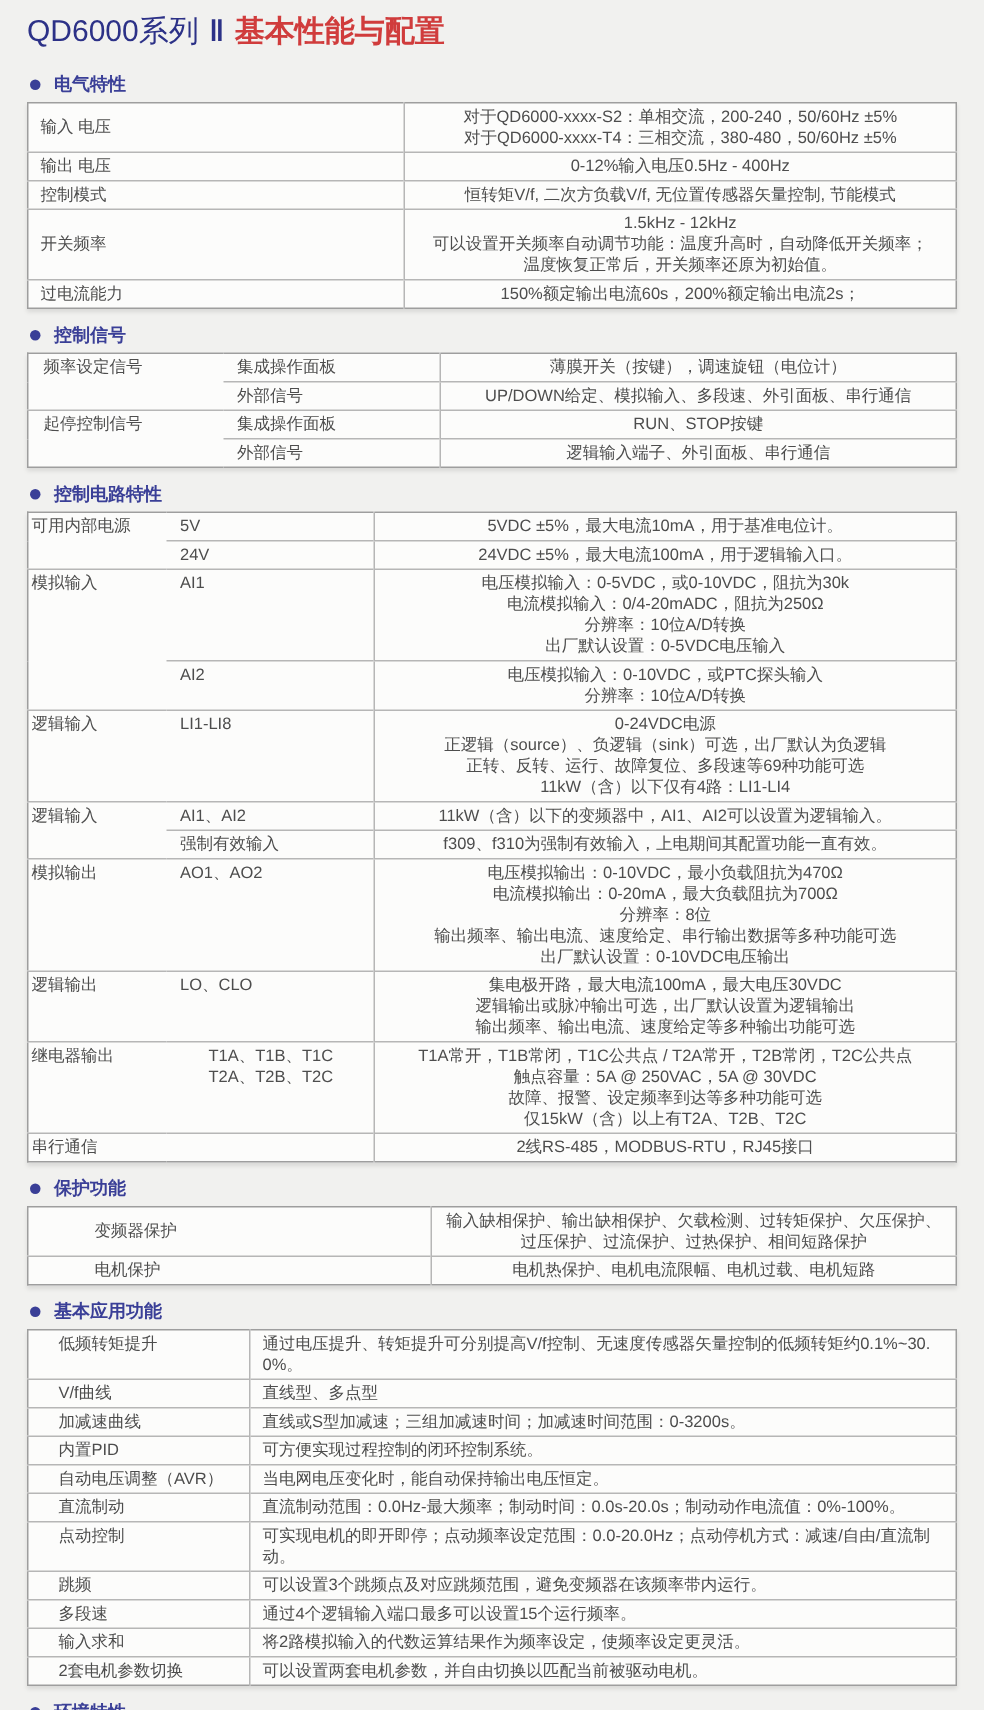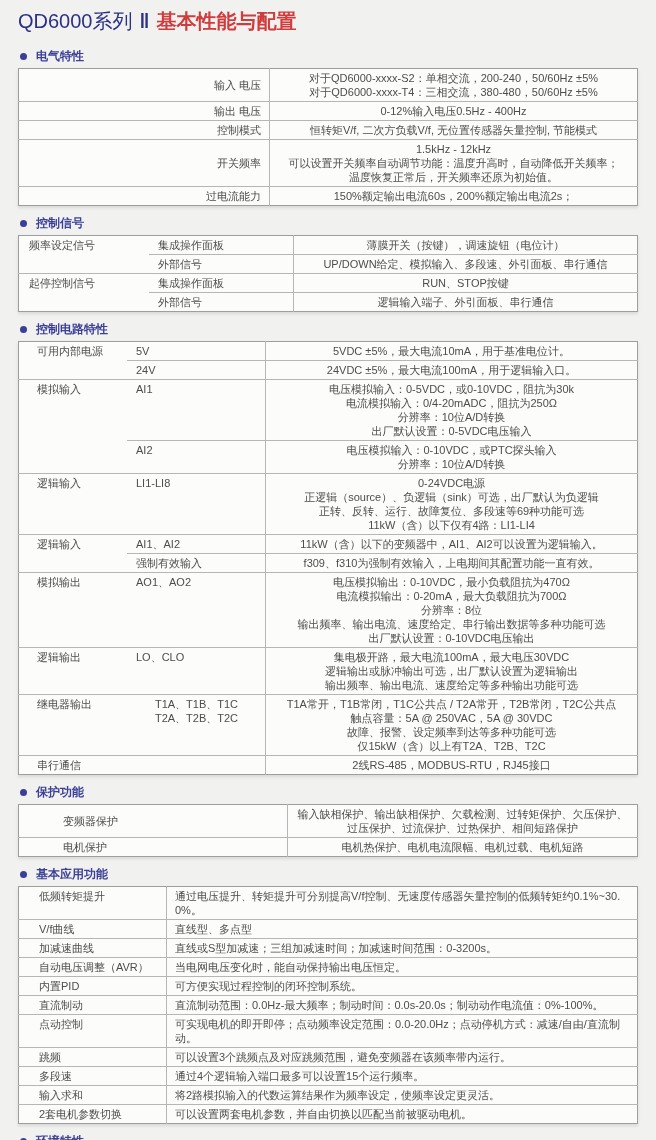--- a/index.html
+++ b/index.html
@@ -33,26 +33,26 @@
   td{
     border-top:1px solid #b6b6b6;
     padding:2px 8px;line-height:14px;vertical-align:top;
     word-break:break-all;overflow:hidden;
   }
   tr.fr > td{border-top:none;}           
   .vl{border-left:1px solid #b6b6b6;}    
   .pre{white-space:pre-line;text-align:center;}
 
   
-  .t-elec td.lab{width:234px;text-align:right;vertical-align:middle;}
+  .t-elec td.lab{width:234px;text-align:left;vertical-align:middle;}
   
   .t-ctrl td.c1{width:112px;padding-left:10px;}
   .t-ctrl td.c2{width:127px;padding-left:9px;}
   
-  .t-cc td.c1{width:82px;padding-left:18px;}
+  .t-cc td.c1{width:82px;padding-left:2px;}
   .t-cc td.c2{width:121px;padding-left:9px;margin-top:16px;}
   
   .t-prot td.lab{width:216px;padding-left:44px;vertical-align:middle;}
   
   .t-app td.lab{width:119px;padding-left:20px;}
 </style>
 </head>
 <body>
 
 <div class="page">
@@ -228,28 +228,28 @@
     </tr>
     <tr>
       <td class="lab">V/f曲线</td>
       <td class="vl">直线型、多点型</td>
     </tr>
     <tr>
       <td class="lab">加减速曲线</td>
       <td class="vl">直线或S型加减速；三组加减速时间；加减速时间范围：0-3200s。</td>
     </tr>
     <tr>
+      <td class="lab">内置PID</td>
+      <td class="vl">可方便实现过程控制的闭环控制系统。</td>
+    </tr>
+    <tr>
       <td class="lab">自动电压调整（AVR）</td>
       <td class="vl">当电网电压变化时，能自动保持输出电压恒定。</td>
     </tr>
     <tr>
-      <td class="lab">内置PID</td>
-      <td class="vl">可方便实现过程控制的闭环控制系统。</td>
-    </tr>
-    <tr>
       <td class="lab">直流制动</td>
       <td class="vl">直流制动范围：0.0Hz-最大频率；制动时间：0.0s-20.0s；制动动作电流值：0%-100%。</td>
     </tr>
     <tr>
       <td class="lab">点动控制</td>
       <td class="vl">可实现电机的即开即停；点动频率设定范围：0.0-20.0Hz；点动停机方式：减速/自由/直流制动。</td>
     </tr>
     <tr>
       <td class="lab">跳频</td>
       <td class="vl">可以设置3个跳频点及对应跳频范围，避免变频器在该频率带内运行。</td>

